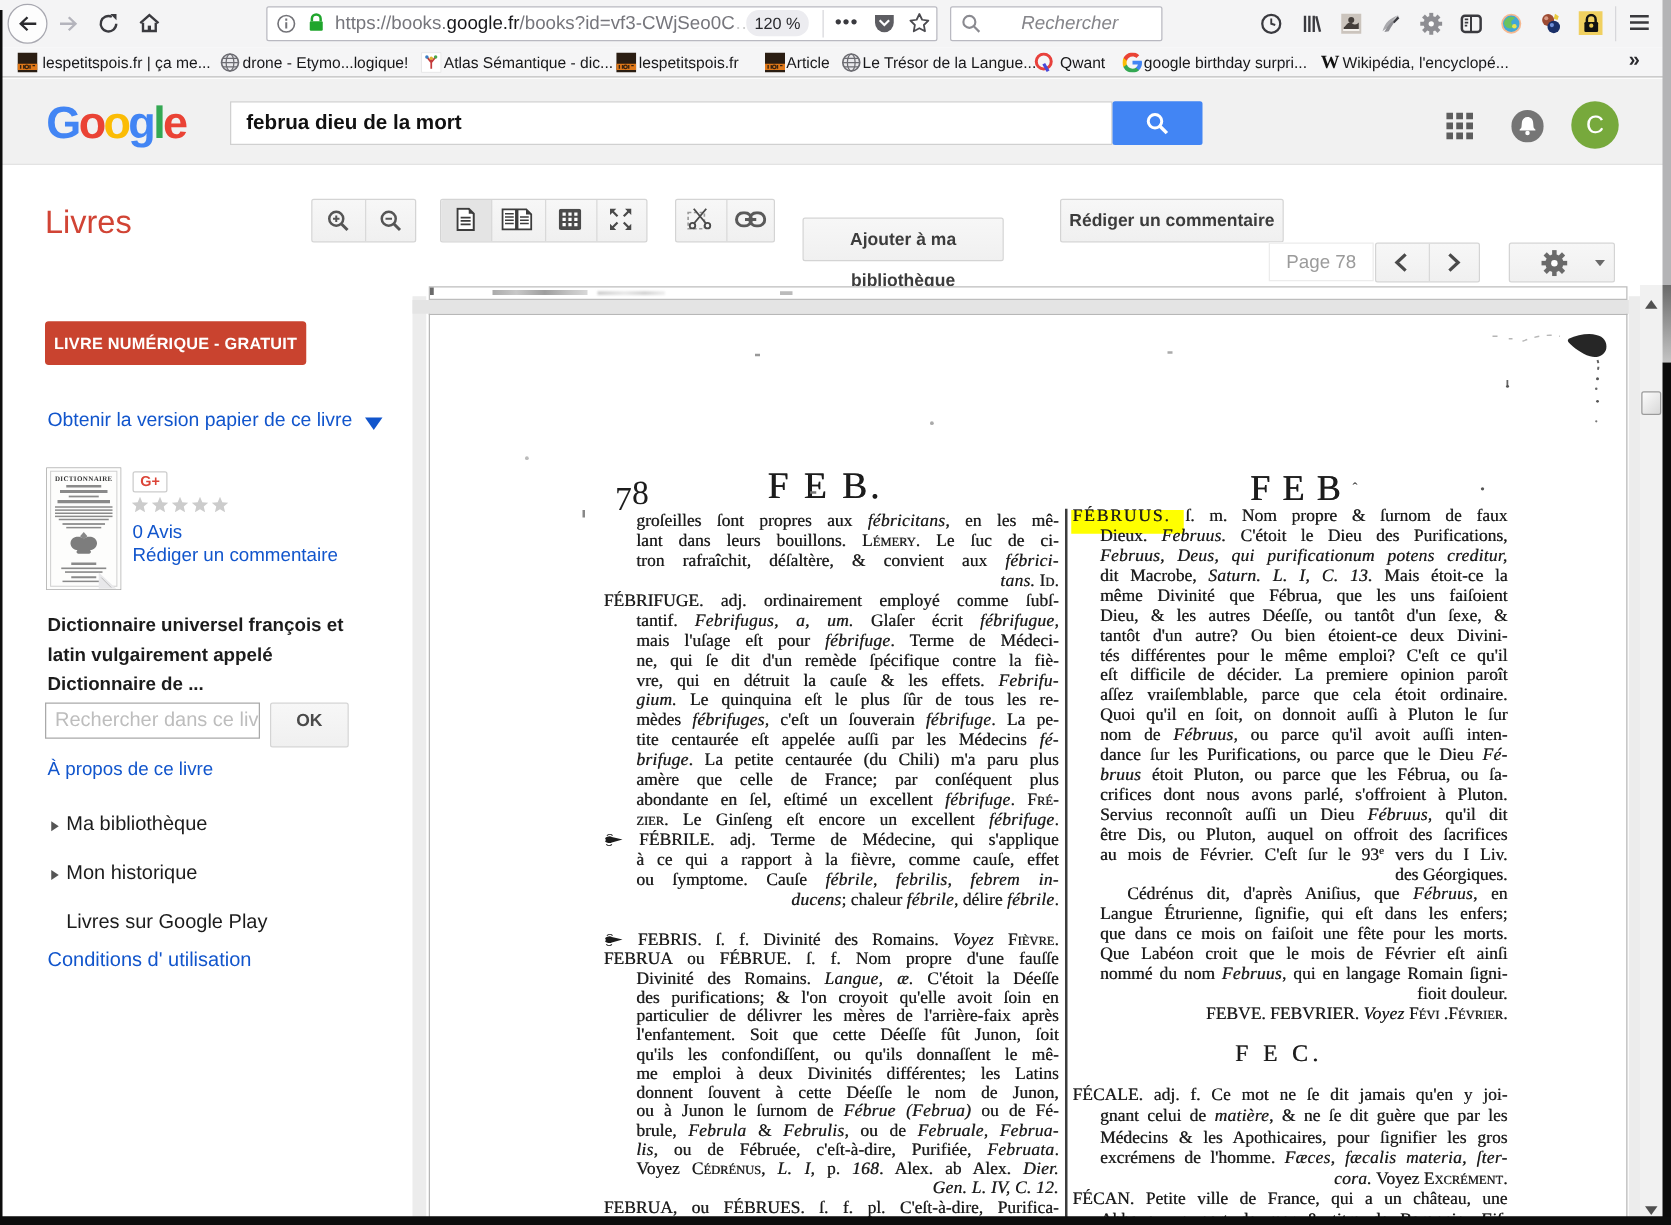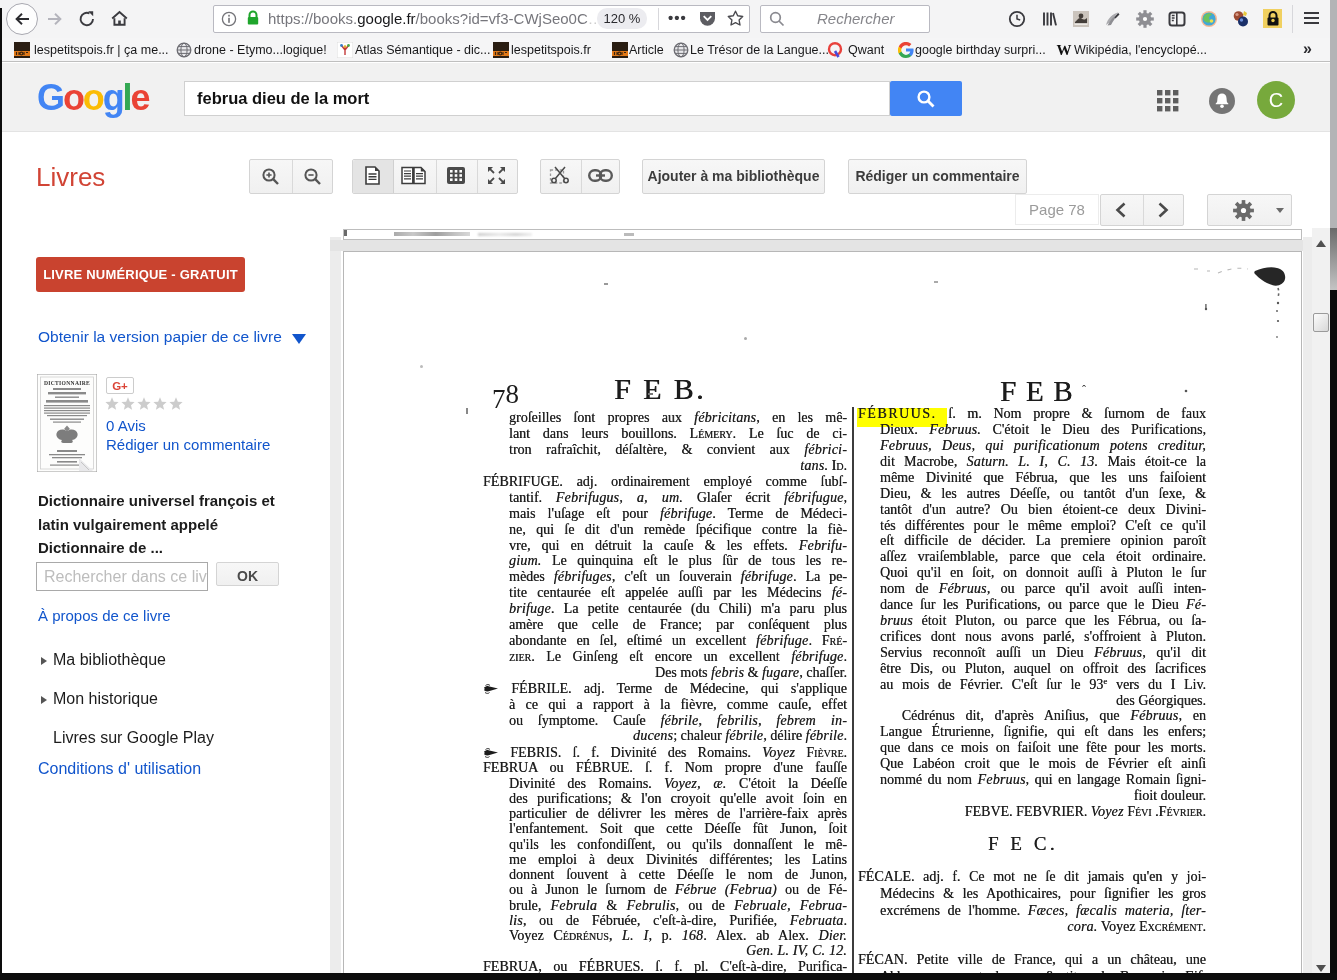--- a/index.html
+++ b/index.html
@@ -272,21 +272,21 @@
       <circle cx="17" cy="15.5" r="2.2"></circle>
     </g>
   </svg>
 <svg class="ab" style="left:588px;top:169px" width="25" height="13" viewBox="0 0 25 13">
     <g fill="none" stroke="#5a5a5a" stroke-width="2.4">
       <rect x="1.2" y="1.2" width="12" height="10.6" rx="5.3"></rect>
       <rect x="11.8" y="1.2" width="12" height="10.6" rx="5.3"></rect>
     </g>
     <path d="M8 6.5h9" stroke="#5a5a5a" stroke-width="2.4"></path>
   </svg>
-<div class="ab gbut txt" style="left:642px;top:159px;width:183px;line-height:33px">Ajouter à ma bibliothèque</div>
+<div class="ab gbut txt" style="left:642px;top:174px;width:161px;line-height:33px">Ajouter à ma bibliothèque</div>
 <div class="ab gbut txt" style="left:848px;top:159px;width:179px;line-height:33px">Rédiger un commentaire</div>
 <div class="ab" style="left:1015px;top:194px;width:84px;height:31px;background:#fff;border:1px solid #ececec;color:#9b9b9b;font-size:15px;text-align:center;line-height:29px">Page 78</div>
 <div class="ab gbut" style="left:1100px;top:194px;width:84px;height:32px">
     <div class="seg" style="left:42px"></div>
   </div>
 <svg class="ab" style="left:1114px;top:202px" width="14" height="16" viewBox="0 0 14 16">
     <path d="M10.5 1.5 3.5 8l7 6.5" fill="none" stroke="#4a4a4a" stroke-width="2.6"></path>
   </svg>
 <svg class="ab" style="left:1156px;top:202px" width="14" height="16" viewBox="0 0 14 16">
     <path d="M3.5 1.5 10.5 8l-7 6.5" fill="none" stroke="#4a4a4a" stroke-width="2.6"></path>
@@ -352,21 +352,21 @@
 <svg class="ab" style="left:152px;top:396px" width="16" height="15" viewBox="0 0 16 14">
     <path d="M8 .8l1.85 4.4 4.75.4-3.6 3.1 1.08 4.64L8 10.85l-4.08 2.5L5 8.7 1.4 5.6l4.75-.4z" fill="#ccc"></path>
   </svg>
 <svg class="ab" style="left:168px;top:396px" width="16" height="15" viewBox="0 0 16 14">
     <path d="M8 .8l1.85 4.4 4.75.4-3.6 3.1 1.08 4.64L8 10.85l-4.08 2.5L5 8.7 1.4 5.6l4.75-.4z" fill="#ccc"></path>
   </svg>
 <div class="ab blue" style="left:106px;top:417px;font-size:15px">0 Avis</div>
 <div class="ab blue" style="left:106px;top:436px;font-size:15px">Rédiger un commentaire</div>
 <div class="ab" style="left:38px;top:489px;width:260px;font-size:15px;font-weight:bold;color:#1c1c1c;line-height:23.5px">Dictionnaire universel françois et latin vulgairement appelé Dictionnaire de ...</div>
 <div class="ab" style="left:36px;top:562px;width:172px;height:29px;background:#fff;border:1px solid #a9a9a9;color:#bdbdbd;font-size:16px;line-height:27px;padding-left:7px;overflow:hidden;white-space:nowrap">Rechercher dans ce livre</div>
-<div class="ab gbut" style="left:216px;top:562px;width:63px;height:24px;font-size:14px;font-weight:bold;color:#4a4a4a;text-align:center;line-height:27px">OK</div>
+<div class="ab gbut" style="left:216px;top:562px;width:63px;height:36px;font-size:14px;font-weight:bold;color:#4a4a4a;text-align:center;line-height:27px">OK</div>
 <div class="ab blue" style="left:38px;top:607px;font-size:15px">À propos de ce livre</div>
 <div class="ab" style="left:41px;top:657px;width:0;height:0;border-top:4.5px solid transparent;border-bottom:4.5px solid transparent;border-left:6px solid #555"></div>
 <div class="ab" style="left:53px;top:651px;font-size:16px;color:#1c1c1c">Ma bibliothèque</div>
 <div class="ab" style="left:41px;top:696px;width:0;height:0;border-top:4.5px solid transparent;border-bottom:4.5px solid transparent;border-left:6px solid #555"></div>
 <div class="ab" style="left:53px;top:690px;font-size:16px;color:#1c1c1c">Mon historique</div>
 <div class="ab" style="left:53px;top:729px;font-size:16px;color:#1c1c1c">Livres sur Google Play</div>
 <div class="ab blue" style="left:38px;top:760px;font-size:16px">Conditions d' utilisation</div>
 <div class="ab" style="left:330px;top:237px;width:11px;height:743px;background:#ececec"></div>
 <div class="ab" style="left:343px;top:229px;width:959px;height:11px;background:#fff;border:1px solid #bdbdbd"></div>
 <div class="ab" style="left:394px;top:231.5px;width:76px;height:4.5px;filter:blur(.6px);background:linear-gradient(90deg,#ababab,#c8c8c8 25%,#9e9e9e 55%,#c2c2c2 80%,#d8d8d8)"></div>
@@ -418,36 +418,35 @@
     <div class="ln" style="padding-left:26px">mais l'uſage eſt pour <i>fébrifuge</i>. Terme de Médeci-</div>
     <div class="ln" style="padding-left:26px">ne, qui ſe dit d'un remède ſpécifique contre la fiè-</div>
     <div class="ln" style="padding-left:26px">vre, qui en détruit la cauſe &amp; les effets. <i>Febrifu-</i></div>
     <div class="ln" style="padding-left:26px"><i>gium.</i> Le quinquina eſt le plus ſûr de tous les re-</div>
     <div class="ln" style="padding-left:26px">mèdes <i>fébrifuges</i>, c'eſt un ſouverain <i>fébrifuge</i>. La pe-</div>
     <div class="ln" style="padding-left:26px">tite centaurée eſt appelée auſſi par les Médecins <i>fé-</i></div>
     <div class="ln" style="padding-left:26px"><i>brifuge</i>. La petite centaurée (du Chili) m'a paru plus</div>
     <div class="ln" style="padding-left:26px">amère que celle de France; par conſéquent plus</div>
     <div class="ln" style="padding-left:26px">abondante en ſel, eſtimé un excellent <i>fébrifuge</i>. F<span class="sc">ré</span>-</div>
     <div class="ln" style="padding-left:26px"><span class="sc">zier</span>. Le Ginſeng eſt encore un excellent <i>fébrifuge</i>.</div>
-    <div class="lnl" style="padding-left:26px">Des mots <i>febris</i> &amp; <i>fugare</i>, chaſſer.</div>
     <div class="ln" style="padding-left:0px"><svg width="16" height="10" viewBox="0 0 16 10" style="display:inline-block;vertical-align:-1px">
         <path d="M1 3.5C3 2 5 1.5 6.5 2.5L15 4.5 6.5 7C5 7.8 3 7.5 1 6.2c.8-.9.8-1.8 0-2.7z" fill="#1c1c1c"></path>
         <path d="M2.5 1.5C4 .3 6 .3 7 1.5M2 8.5c1.5 1.2 3.5 1.2 4.5 0" fill="none" stroke="#1c1c1c" stroke-width=".9"></path>
       </svg> FÉBRILE. adj. Terme de Médecine, qui s'applique</div>
     <div class="ln" style="padding-left:26px">à ce qui a rapport à la fièvre, comme cauſe, effet</div>
     <div class="ln" style="padding-left:26px">ou ſymptome. Cauſe <i>fébrile</i>, <i>febrilis</i>, <i>febrem in-</i></div>
     <div class="lnl" style="padding-left:26px"><i>ducens</i>; chaleur <i>fébrile</i>, délire <i>fébrile</i>.</div>
   </div>
 <div class="col" style="left:483px;top:745.2px;width:364px;line-height:15.25px">
     <div class="ln" style="padding-left:0px"><svg width="16" height="10" viewBox="0 0 16 10" style="display:inline-block;vertical-align:-1px">
         <path d="M1 3.5C3 2 5 1.5 6.5 2.5L15 4.5 6.5 7C5 7.8 3 7.5 1 6.2c.8-.9.8-1.8 0-2.7z" fill="#1c1c1c"></path>
         <path d="M2.5 1.5C4 .3 6 .3 7 1.5M2 8.5c1.5 1.2 3.5 1.2 4.5 0" fill="none" stroke="#1c1c1c" stroke-width=".9"></path>
       </svg> FEBRIS. ſ. f. Divinité des Romains. <i>Voyez</i> F<span class="sc">ièvre</span>.</div>
     <div class="ln" style="padding-left:0px">FEBRUA ou FÉBRUE. ſ. f. Nom propre d'une fauſſe</div>
-    <div class="ln" style="padding-left:26px">Divinité des Romains. <i>Voyez, æ.</i> C'étoit la Déeſſe</div>
+    <div class="ln" style="padding-left:26px">Divinité des Romains. <i>Langue, æ.</i> C'étoit la Déeſſe</div>
     <div class="ln" style="padding-left:26px">des purifications; &amp; l'on croyoit qu'elle avoit ſoin en</div>
     <div class="ln" style="padding-left:26px">particulier de délivrer les mères de l'arrière-faix après</div>
     <div class="ln" style="padding-left:26px">l'enfantement. Soit que cette Déeſſe fût Junon, ſoit</div>
     <div class="ln" style="padding-left:26px">qu'ils les confondiſſent, ou qu'ils donnaſſent le mê-</div>
     <div class="ln" style="padding-left:26px">me emploi à deux Divinités différentes; les Latins</div>
     <div class="ln" style="padding-left:26px">donnent ſouvent à cette Déeſſe le nom de Junon,</div>
     <div class="ln" style="padding-left:26px">ou à Junon le ſurnom de <i>Fébrue (Februa)</i> ou de Fé-</div>
     <div class="ln" style="padding-left:26px">brule, <i>Februla</i> &amp; <i>Februlis</i>, ou de <i>Februale</i>, <i>Februa-</i></div>
     <div class="ln" style="padding-left:26px"><i>lis</i>, ou de Fébruée, c'eſt-à-dire, Purifiée, <i>Februata</i>.</div>
     <div class="ln" style="padding-left:26px">Voyez C<span class="sc">édrénus</span>, <i>L. I</i>, p. <i>168</i>. Alex. ab Alex. <i>Dier.</i></div>
@@ -478,20 +477,21 @@
     <div class="ln" style="padding-left:22px">Langue Étrurienne, ſignifie, qui eſt dans les enfers;</div>
     <div class="ln" style="padding-left:22px">que dans ce mois on faiſoit une fête pour les morts.</div>
     <div class="ln" style="padding-left:22px">Que Labéon croit que le mois de Février eſt ainſi</div>
     <div class="ln" style="padding-left:22px">nommé du nom <i>Februus</i>, qui en langage Romain ſigni-</div>
     <div class="lnl" style="padding-left:22px">fioit douleur.</div>
     <div class="lnl" style="padding-left:0px">FEBVE. FEBVRIER. <i>Voyez</i> F<span class="sc">évi</span> .F<span class="sc">évrier</span>.</div>
   </div>
 <div class="ab col" style="left:988px;top:833px;font-size:19px;letter-spacing:3.5px">F E C.</div>
 <div class="col" style="left:858px;top:869px;width:348px;line-height:16.8px">
     <div class="ln" style="padding-left:0px">FÉCALE. adj. f. Ce mot ne ſe dit jamais qu'en y joi-</div>
+    <div class="ln" style="padding-left:22px">gnant celui de <i>matière</i>, &amp; ne ſe dit guère que par les</div>
     <div class="ln" style="padding-left:22px">Médecins &amp; les Apothicaires, pour ſignifier les gros</div>
     <div class="ln" style="padding-left:22px">excrémens de l'homme. <i>Fæces, fæcalis materia, ſter-</i></div>
     <div class="lnl" style="padding-left:22px"><i>cora.</i> Voyez E<span class="sc">xcrément</span>.</div>
   </div>
 <div class="col" style="left:858px;top:952px;width:348px;line-height:16.8px">
     <div class="ln" style="padding-left:0px">FÉCAN. Petite ville de France, qui a un château, une</div>
     <div class="ln" style="padding-left:22px">Abbaye, un port de mer &amp; titre de Baronnie. <i>Fiſ-</i></div>
   </div>
 <div class="ab" style="left:0;top:8px;width:2px;height:967px;background:#0d0d0d"></div>
 <div class="ab" style="left:0;top:973px;width:1337px;height:7px;background:#0d0d0d;z-index:60"></div>

